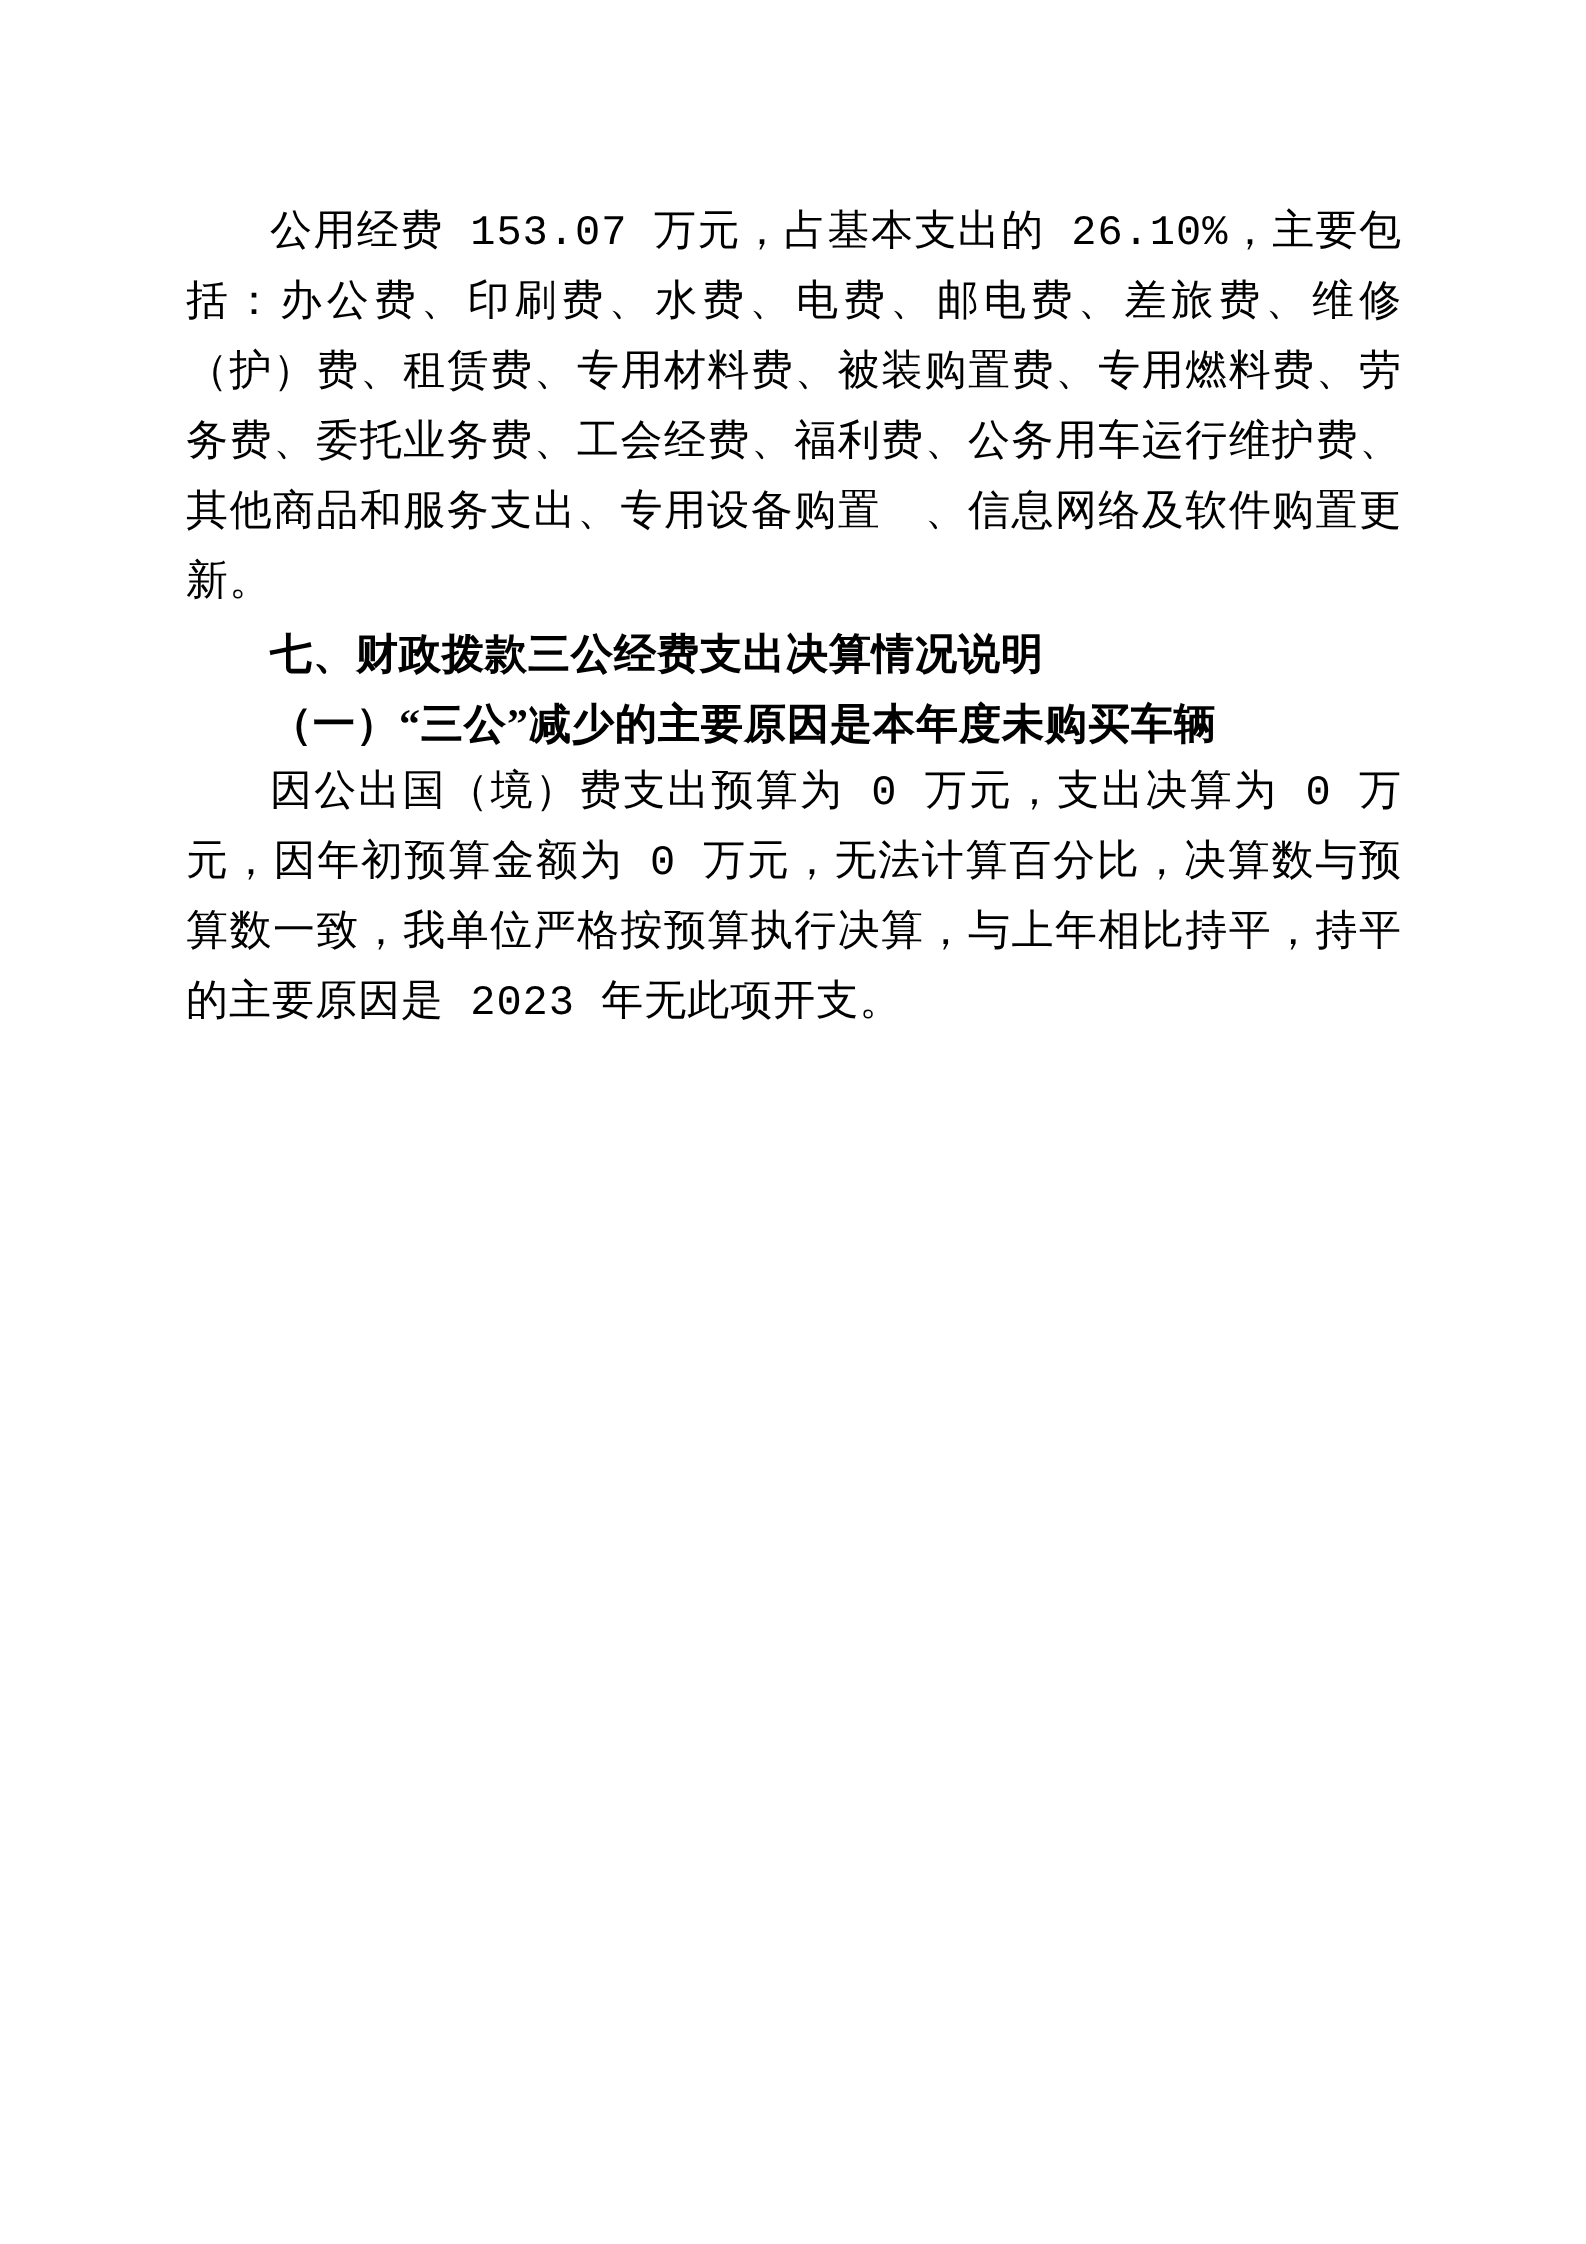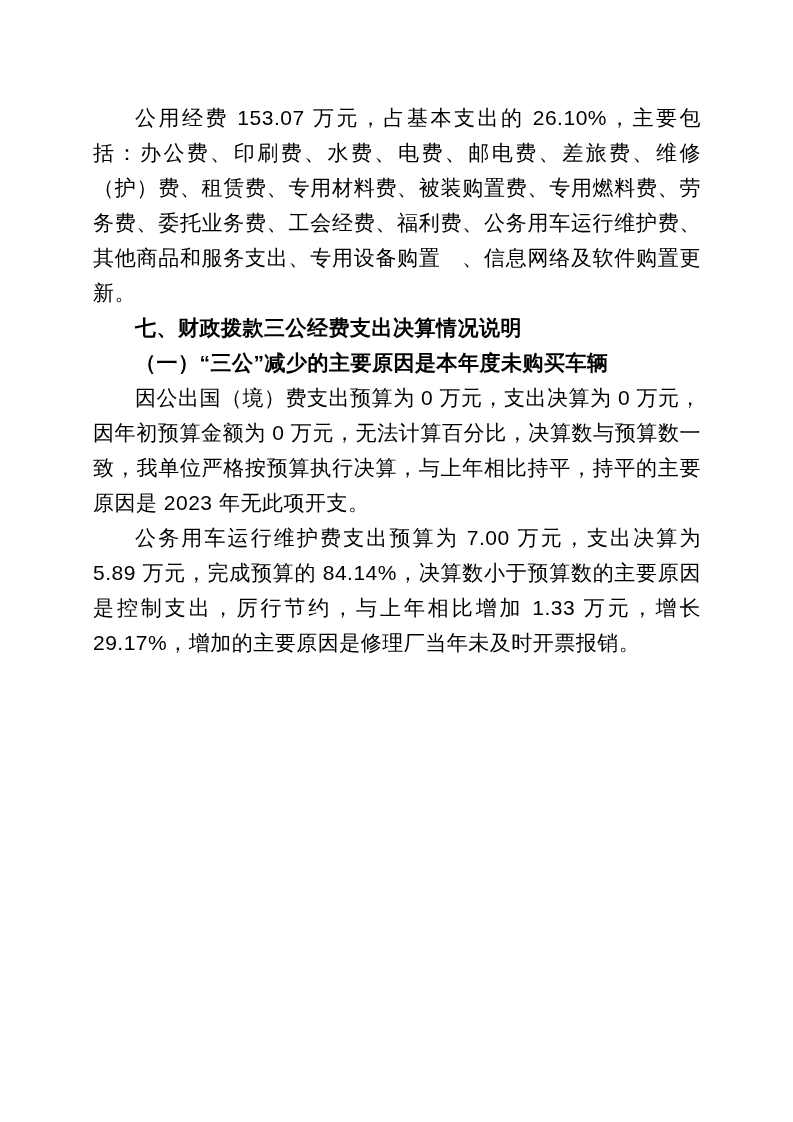--- a/index.html
+++ b/index.html
@@ -13,31 +13,31 @@
     height: 1122px;
     margin: 0 auto;
     background: #ffffff;
     color: #000000;
     box-sizing: border-box;
     padding: 100px 92px 0 93px;
     overflow: hidden;
   }
   .body-para {
     margin: 0;
-    font-family: Liberation Sans, sans-serif;
+    font-family: Liberation Mono, monospace;
     font-size: 21px;
     line-height: 35px;
     text-align: justify;
     text-justify: inter-ideograph;
     text-indent: 2em;
     letter-spacing: 0.5px;
   }
   .heading {
     margin: 0;
-    font-family: Liberation Sans, sans-serif;
+    font-family: Liberation Serif, serif;
     font-weight: bold;
     font-size: 21px;
     line-height: 35px;
     text-indent: 2em;
     letter-spacing: 0.5px;
   }
 </style>
 </head>
 <body>
 
@@ -47,15 +47,14 @@
 
   <p class="heading">七、财政拨款三公经费支出决算情况说明</p>
 
   <p class="heading">（一）“三公”减少的主要原因是本年度未购买车辆</p>
 
 
   <p class="body-para">因公出国（境）费支出预算为 0 万元，支出决算为 0 万元，因年初预算金额为 0 万元，无法计算百分比，决算数与预算数一致，我单位严格按预算执行决算，与上年相比持平，持平的主要原因是 2023 年无此项开支。</p>
 
 
 
-  <p class="body-para">公务用车运行维护费支出预算为 7.00 万元，支出决算为 5.89 万元，完成预算的 84.14%，决算数小于预算数的主要原因是控制支出，厉行节约，与上年相比增加 1.33 万元，增长 29.17%，增加的主要原因是修理厂当年未及时开票报销。</p>
 
 </div>
 
 </body></html>

